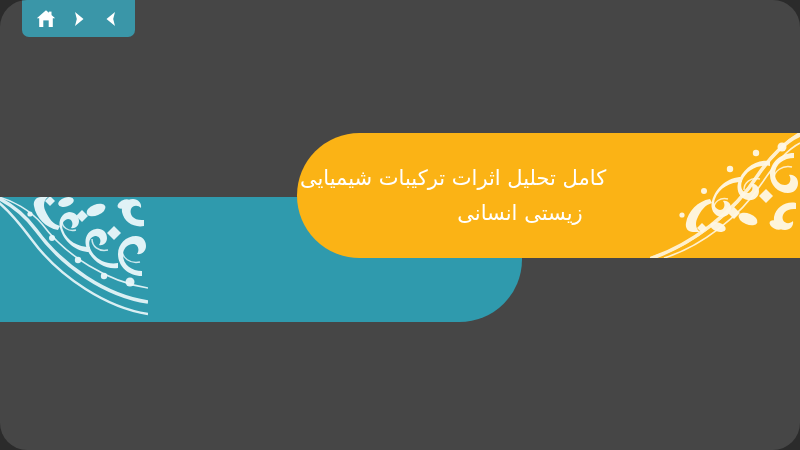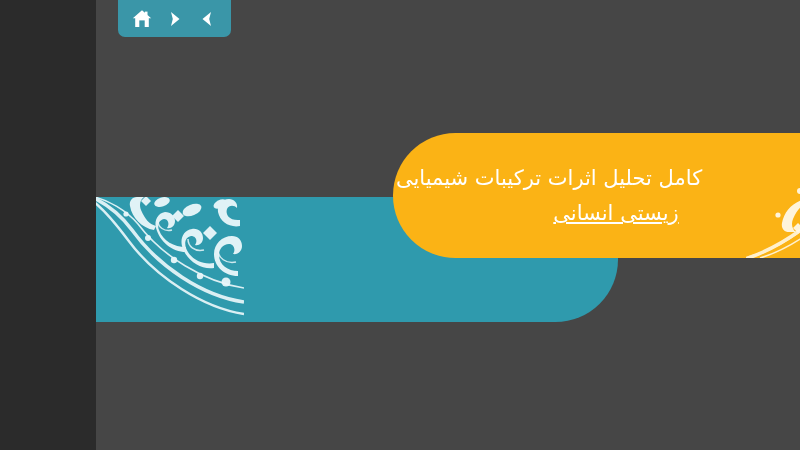--- a/index.html
+++ b/index.html
@@ -3,25 +3,26 @@
 <meta charset="utf-8">
 <title>Slide</title>
 <style>
   html, body {
     margin: 0;
     padding: 0;
     background: #2b2b2b;
   }
   #stage {
     position: relative;
-    width: 704px;
+    width: 800px;
     height: 450px;
     overflow: hidden;
     font-family: "DejaVu Sans", "Liberation Sans", sans-serif;
     background: #464646;
+    border-radius: 27px;
   }
 
   
   #navbar {
     position: absolute;
     left: 22px;
     top: 0;
     width: 113px;
     height: 37px;
     background: #3a96a8;
@@ -101,21 +102,21 @@
     pointer-events: none;
   }
   .tline {
     color: #ffffff;
     font-size: 21px;
     line-height: 35px;
     white-space: nowrap;
     font-weight: 400;
     letter-spacing: 0;
   }
-  .tline.center { align-self: center; text-decoration: underline; }
+  .tline.center { align-self: center; }
 </style>
 </head>
 <body>
 
 <div id="stage">
 
   <div id="navbar">
 
     <div class="navbtn">
       <span>

